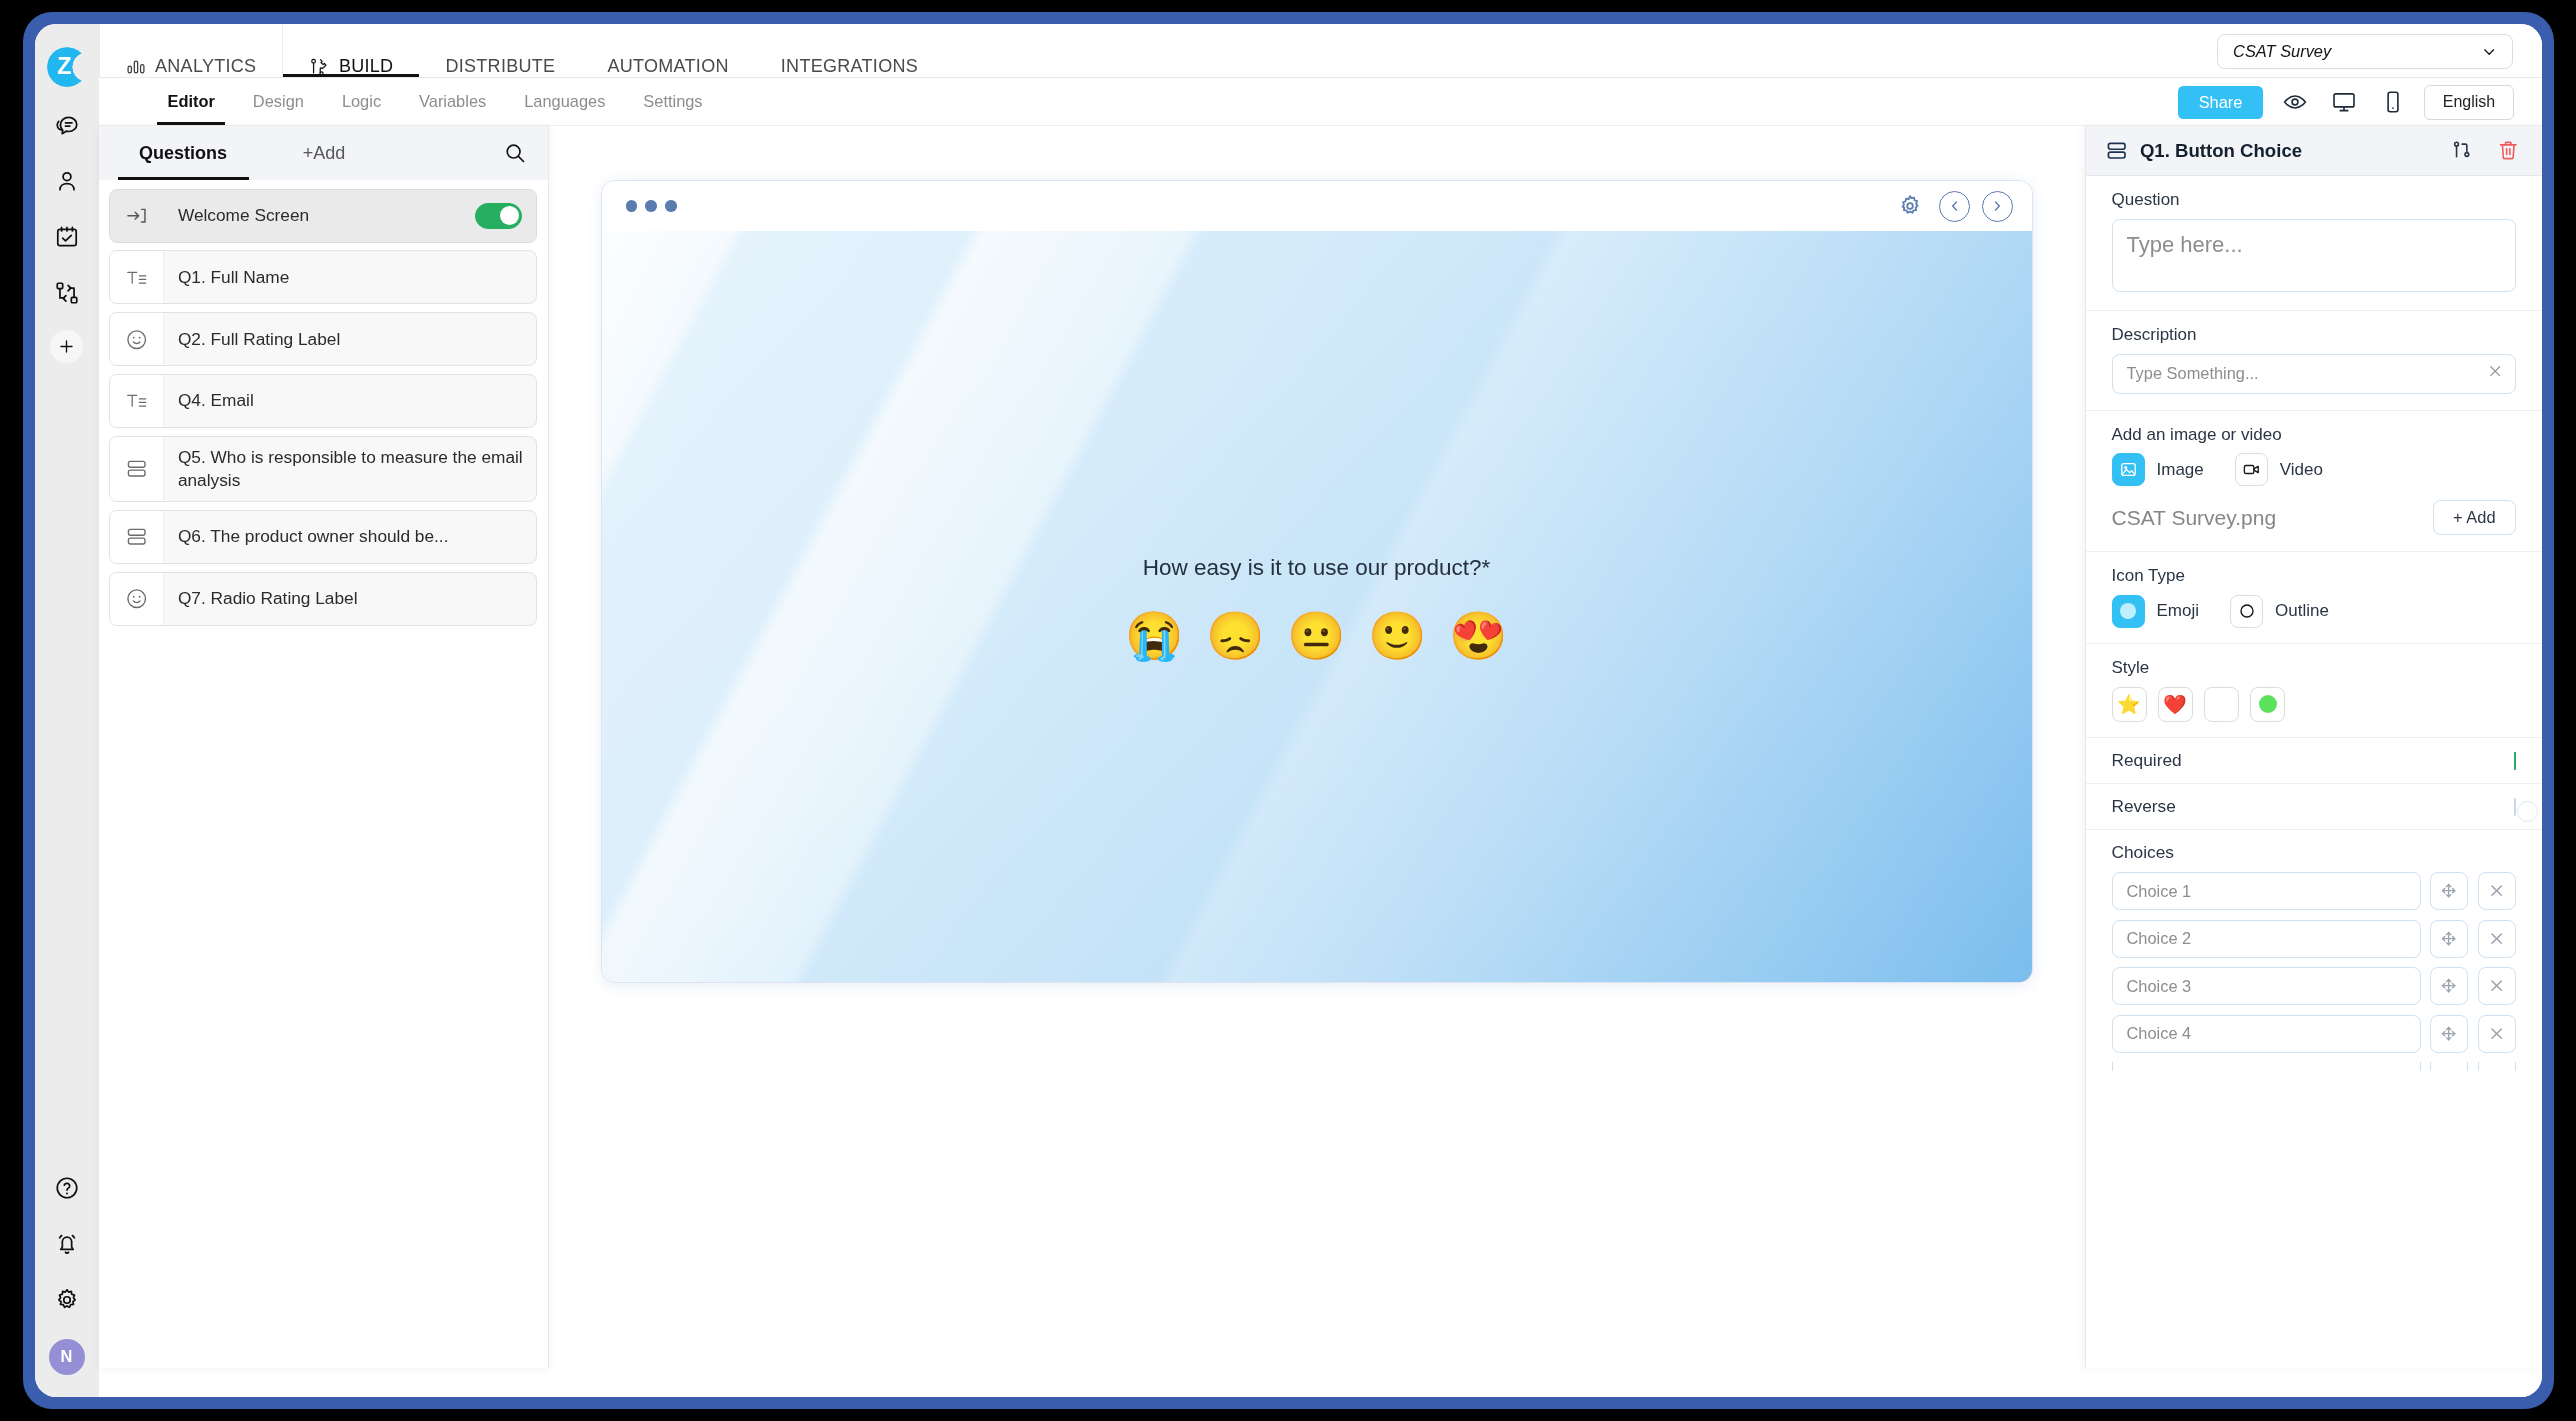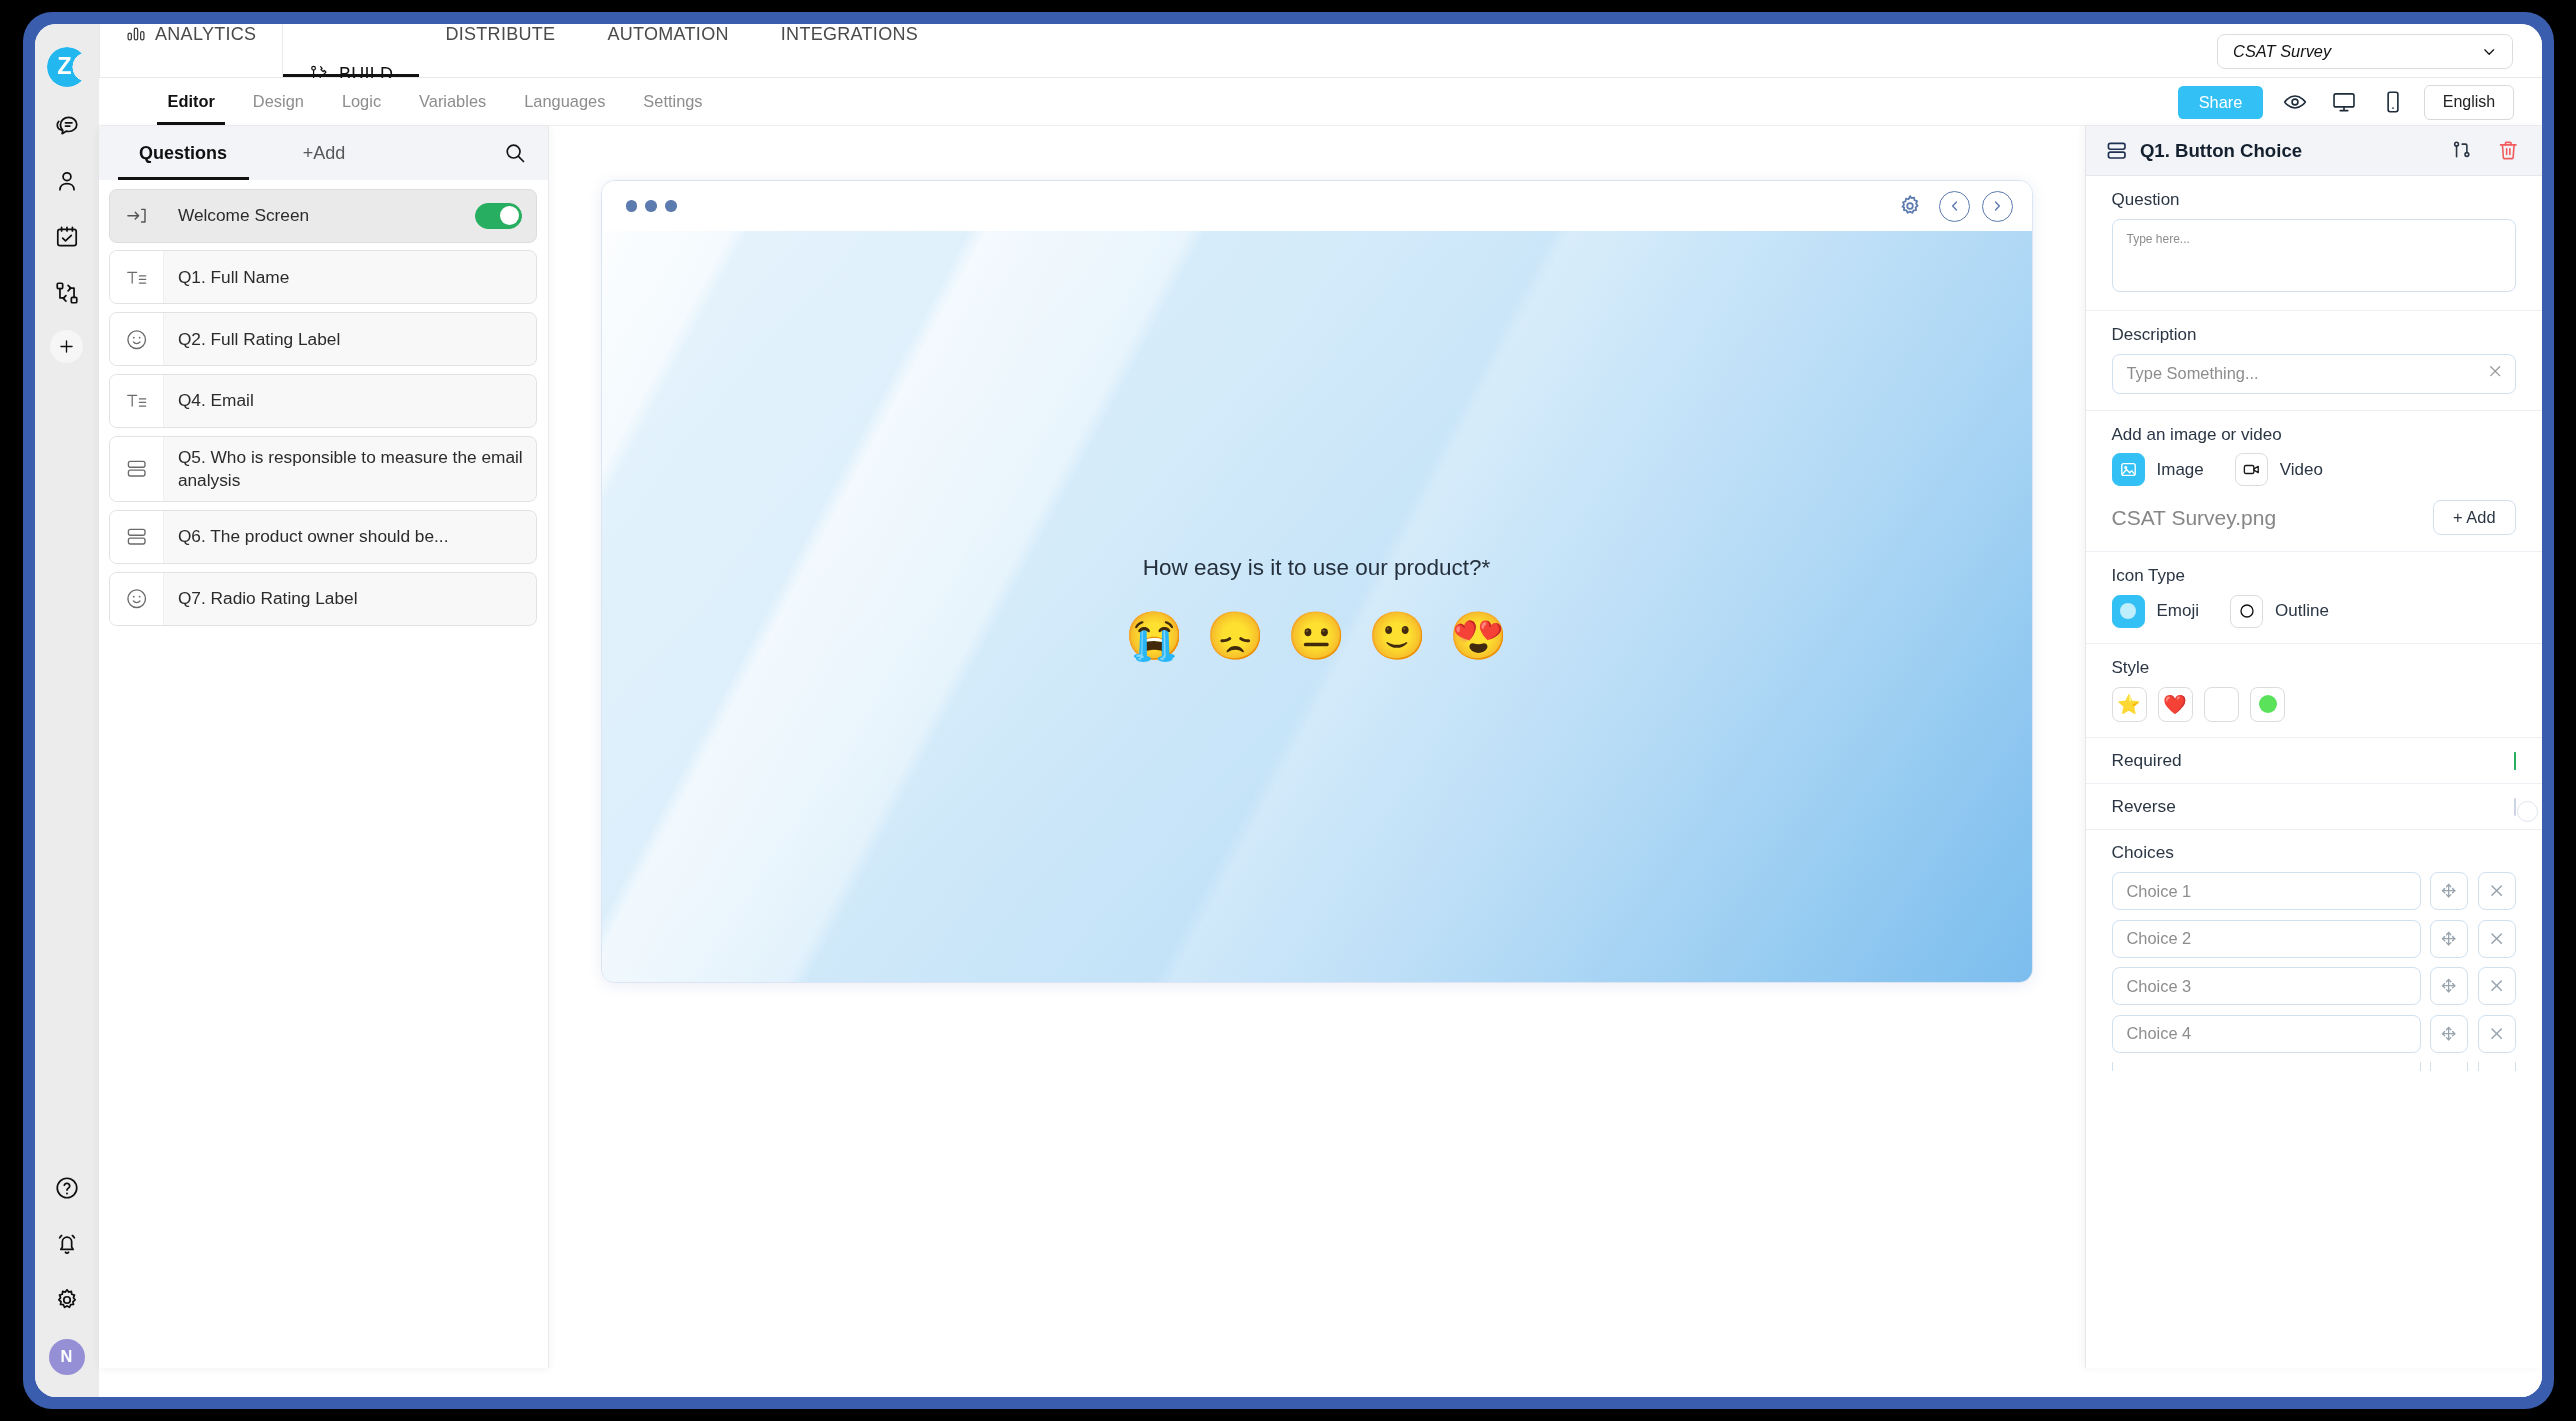--- a/index.html
+++ b/index.html
@@ -90,21 +90,21 @@
 
   
   #topnav {
     height: 54px;
     background: #fff;
     display: flex; align-items: stretch;
     border-bottom: 0.9px solid #e8e8e8;
     position: relative;
   }
   .topnav-item {
-    display: flex; align-items: flex-start; gap: 9.5px;
+    display: flex; align-items: flex-end; gap: 9.5px;
     padding: 0 26px;
     font-size: 18px; letter-spacing: 0.3px;
     color: #4a4a4a;
     cursor: pointer;
     position: relative;
   }
   .topnav-item.active { color: #111; font-weight: 500; margin-top: 40px; }
   .topnav-item.active::after {
     content: ""; position: absolute;
     left: 0; right: 0; bottom: 0; height: 3.5px; background: #121212;
@@ -306,21 +306,21 @@
     gap: 12px;
   }
   #rpanel-title { font-size: 18.6px; font-weight: 600; color: #14202e; flex: 1 1 auto; }
   #rpanel-body { flex: 1 1 auto; overflow: hidden; }
   .sect { padding: 14px 26px 15.6px 26px; border-bottom: 0.9px solid #eceff4; }
   .flabel { font-size: 17px; color: #2b3644; margin-bottom: 8.7px; }
   .tarea {
     width: 100%; height: 73px;
     border: 0.9px solid #cfe0ef; border-radius: 7.8px;
     background: #fff; resize: none;
-    padding: 12px 14px; font-size: 12px; font-family: inherit; color: #222;
+    padding: 12px 14px; font-size: 22px; font-family: inherit; color: #222;
   }
   .tarea::placeholder { color: #8d8d8d; }
   .inp-wrap { position: relative; }
   .inp {
     width: 100%; height: 40px;
     border: 0.9px solid #cfe0ef; border-radius: 7.8px;
     background: #fff; padding: 0 40px 0 14px;
     font-size: 16.4px; font-family: inherit; color: #222;
   }
   .inp::placeholder { color: #8d8d8d; }

